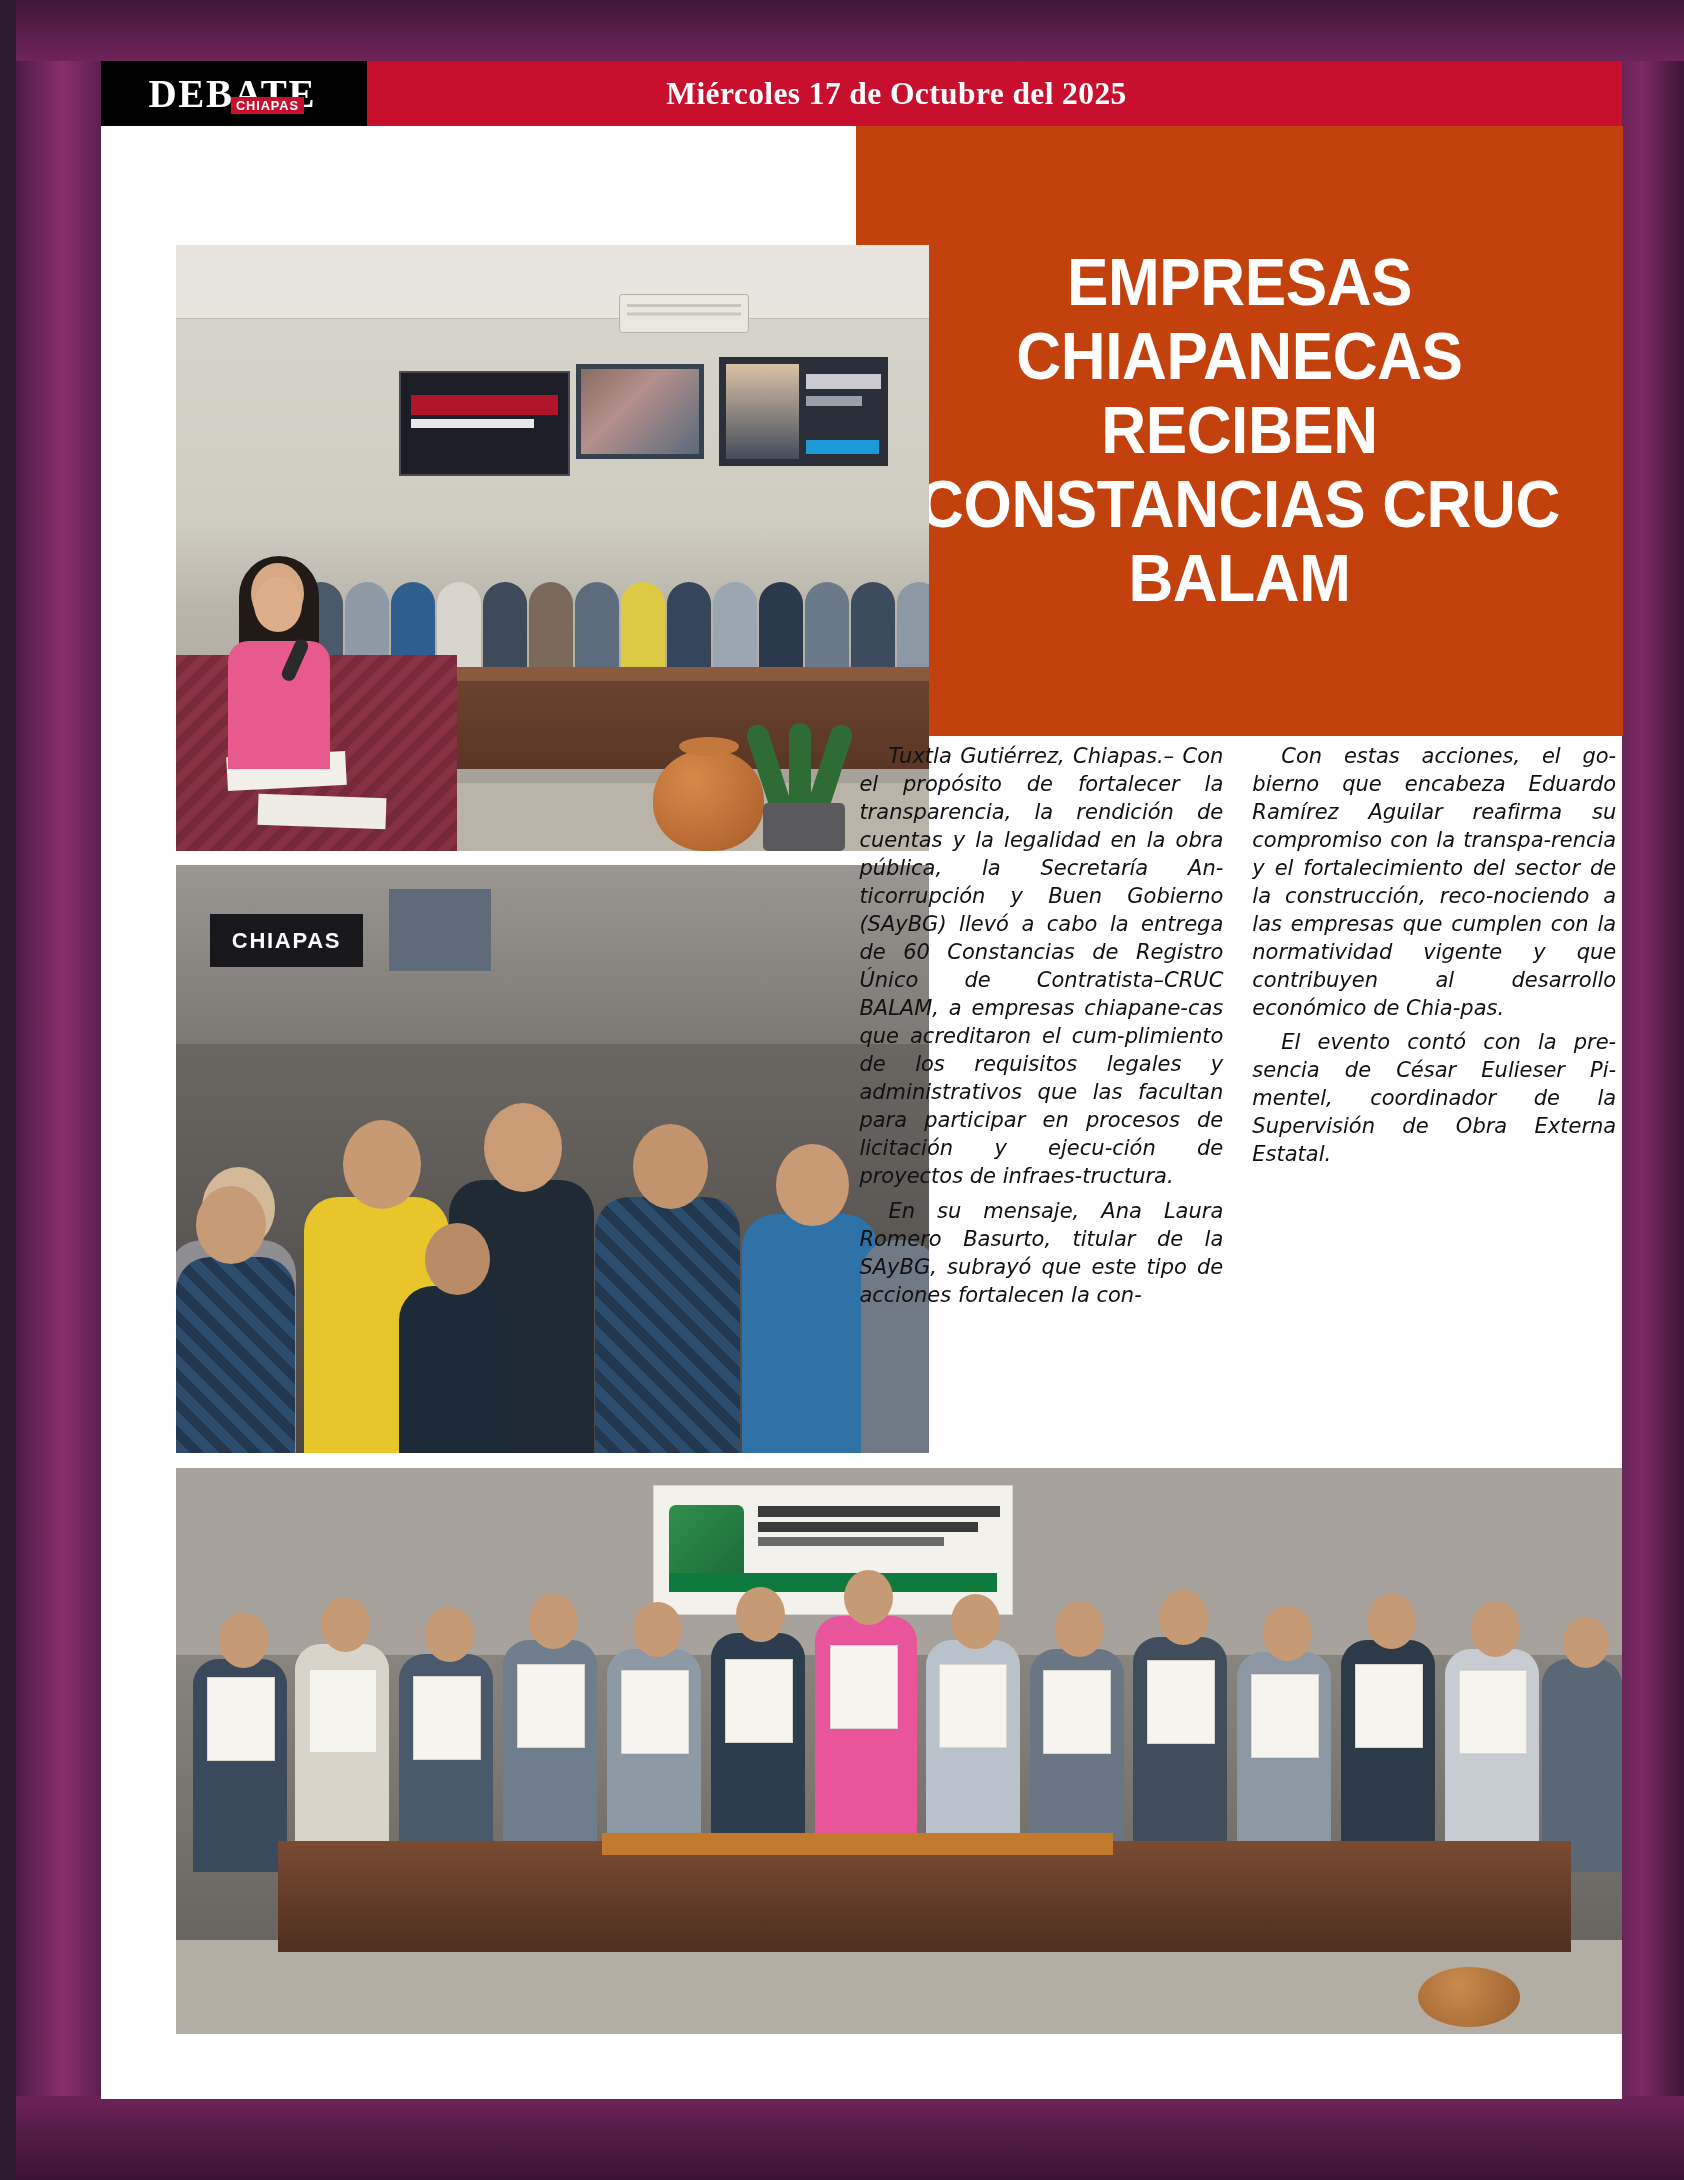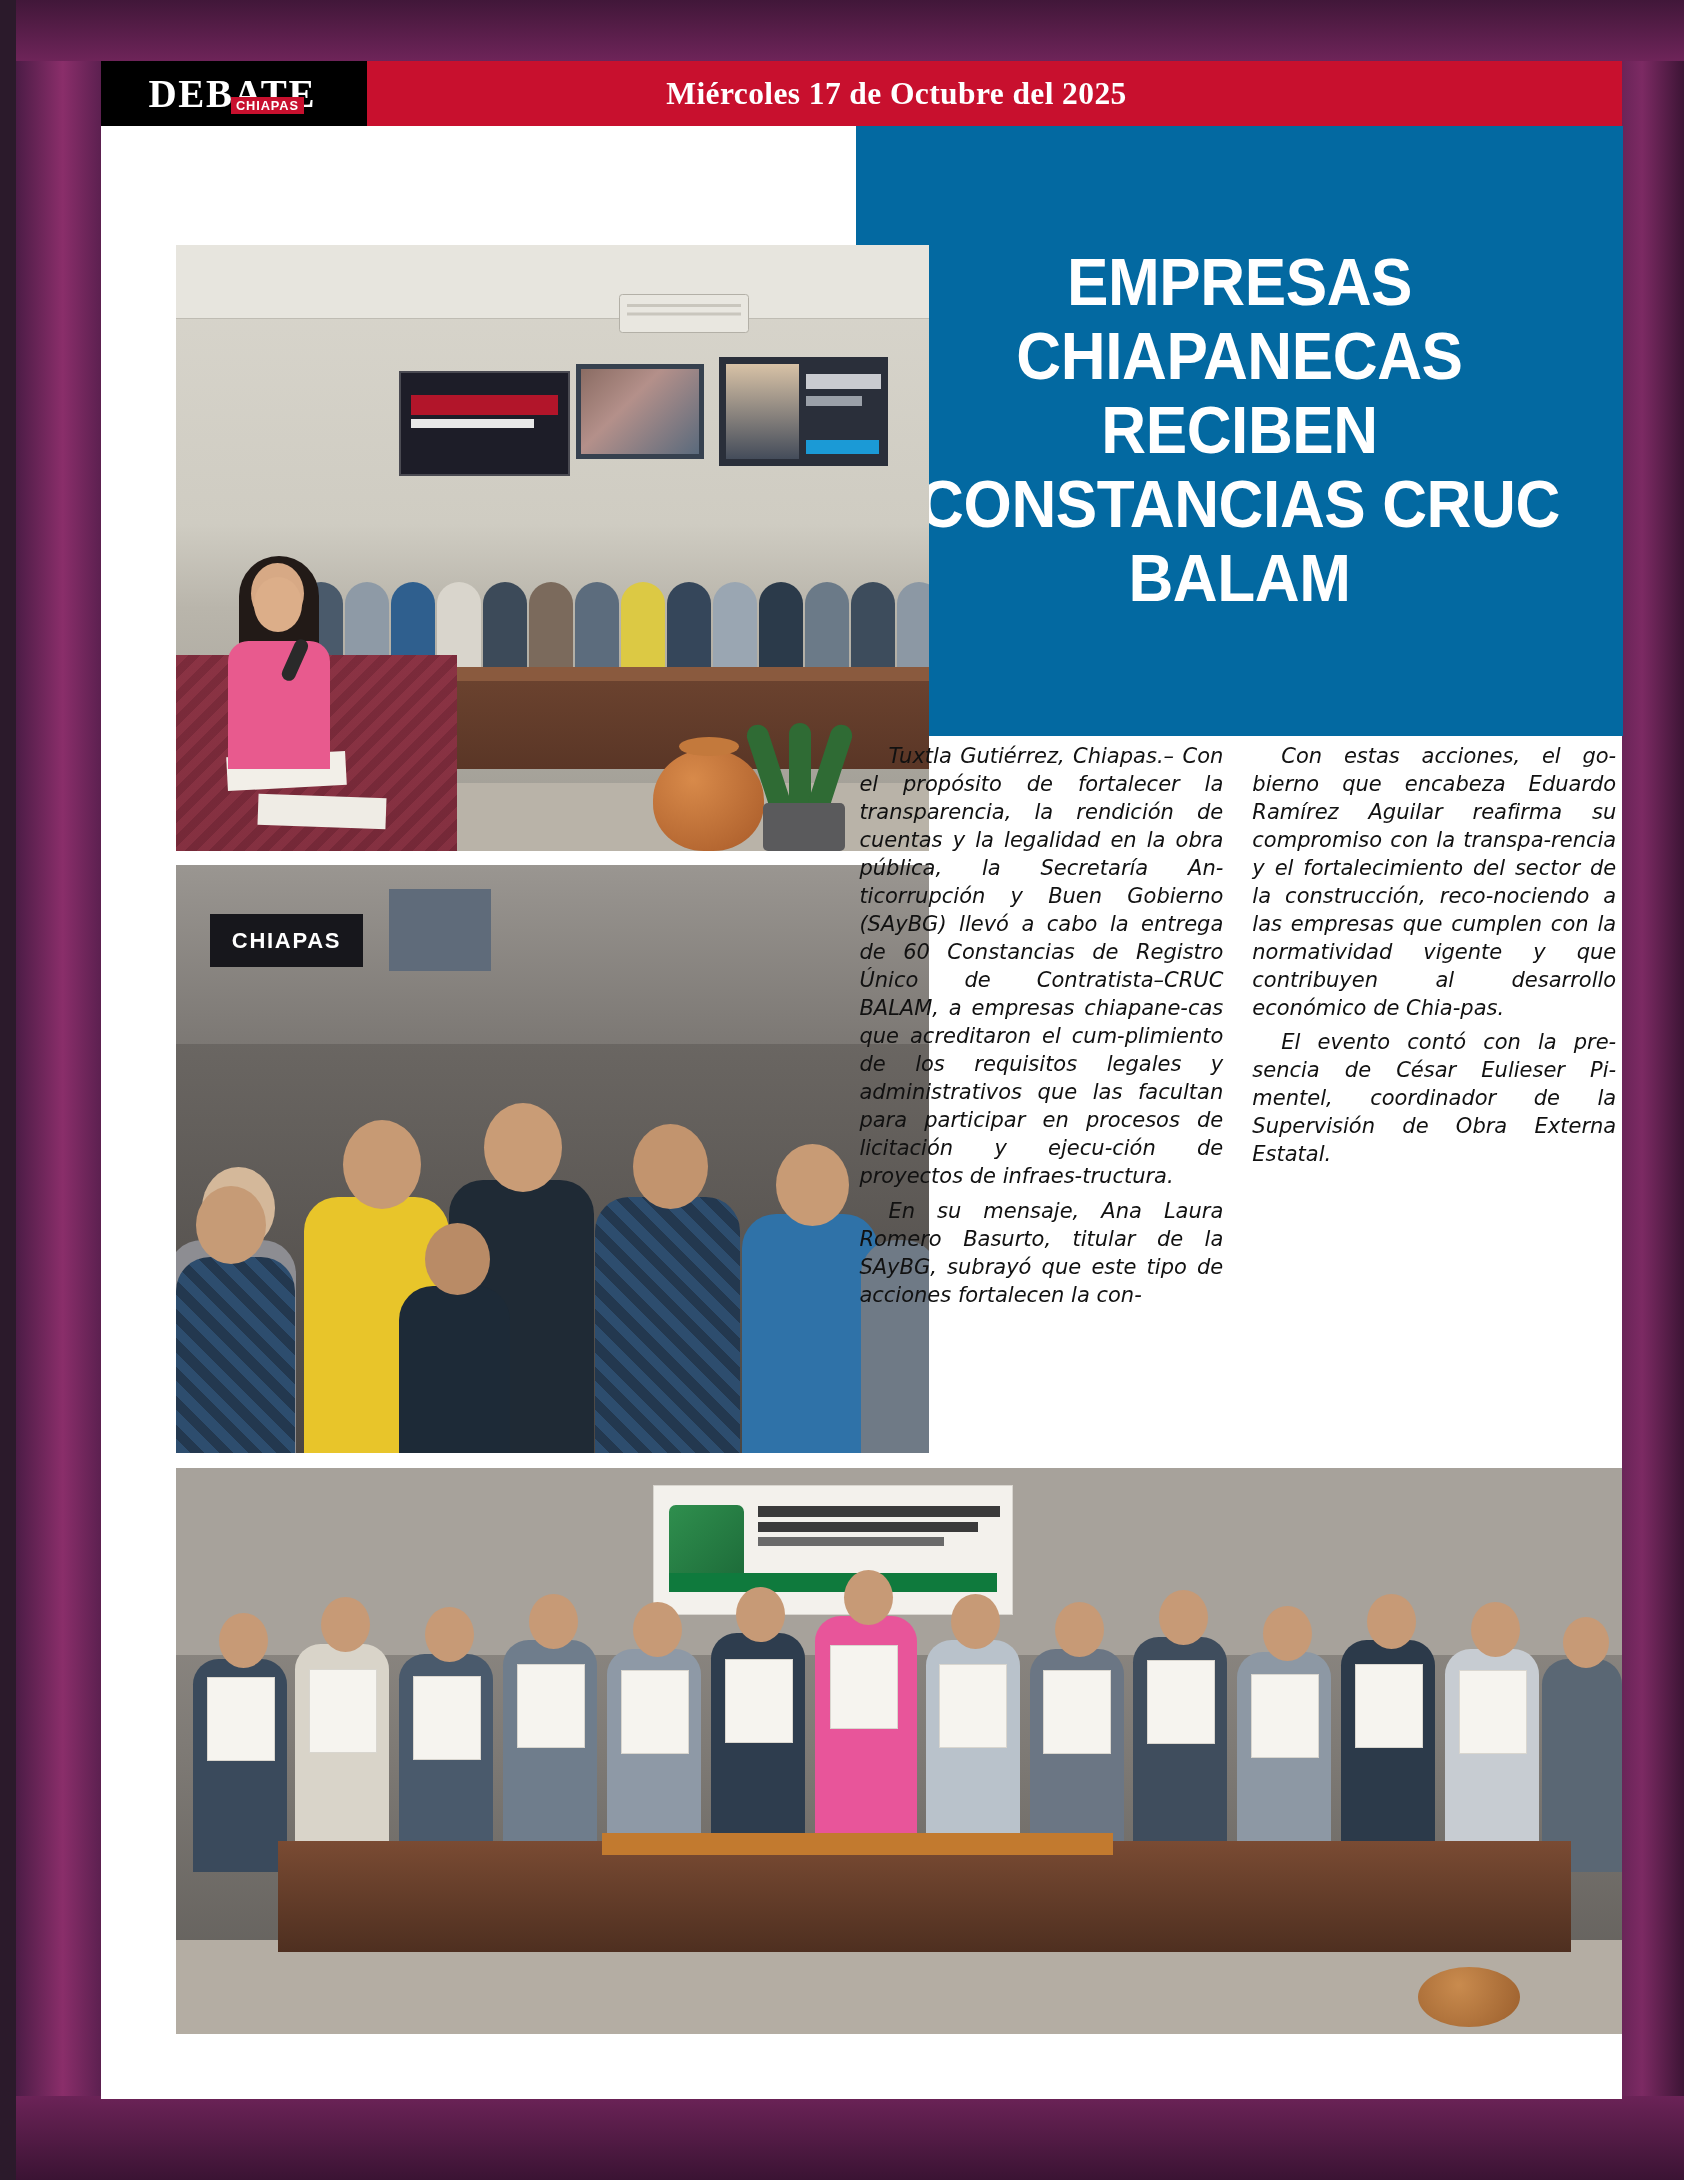--- a/index.html
+++ b/index.html
@@ -112,21 +112,21 @@
     padding-right: 196px;
   }
 
   
   .headline-box {
     position: absolute;
     left: 755px;
     top: 65px;
     width: 767px;
     height: 610px;
-    background: #0369a1;
+    background: #c2410c;
     display: flex;
     align-items: center;
     justify-content: center;
     padding: 0 29px;
     box-sizing: border-box;
   }
   .headline-text {
     color: #ffffff;
     font-family: "Liberation Sans Narrow", "Liberation Sans", sans-serif;
     font-weight: bold;

